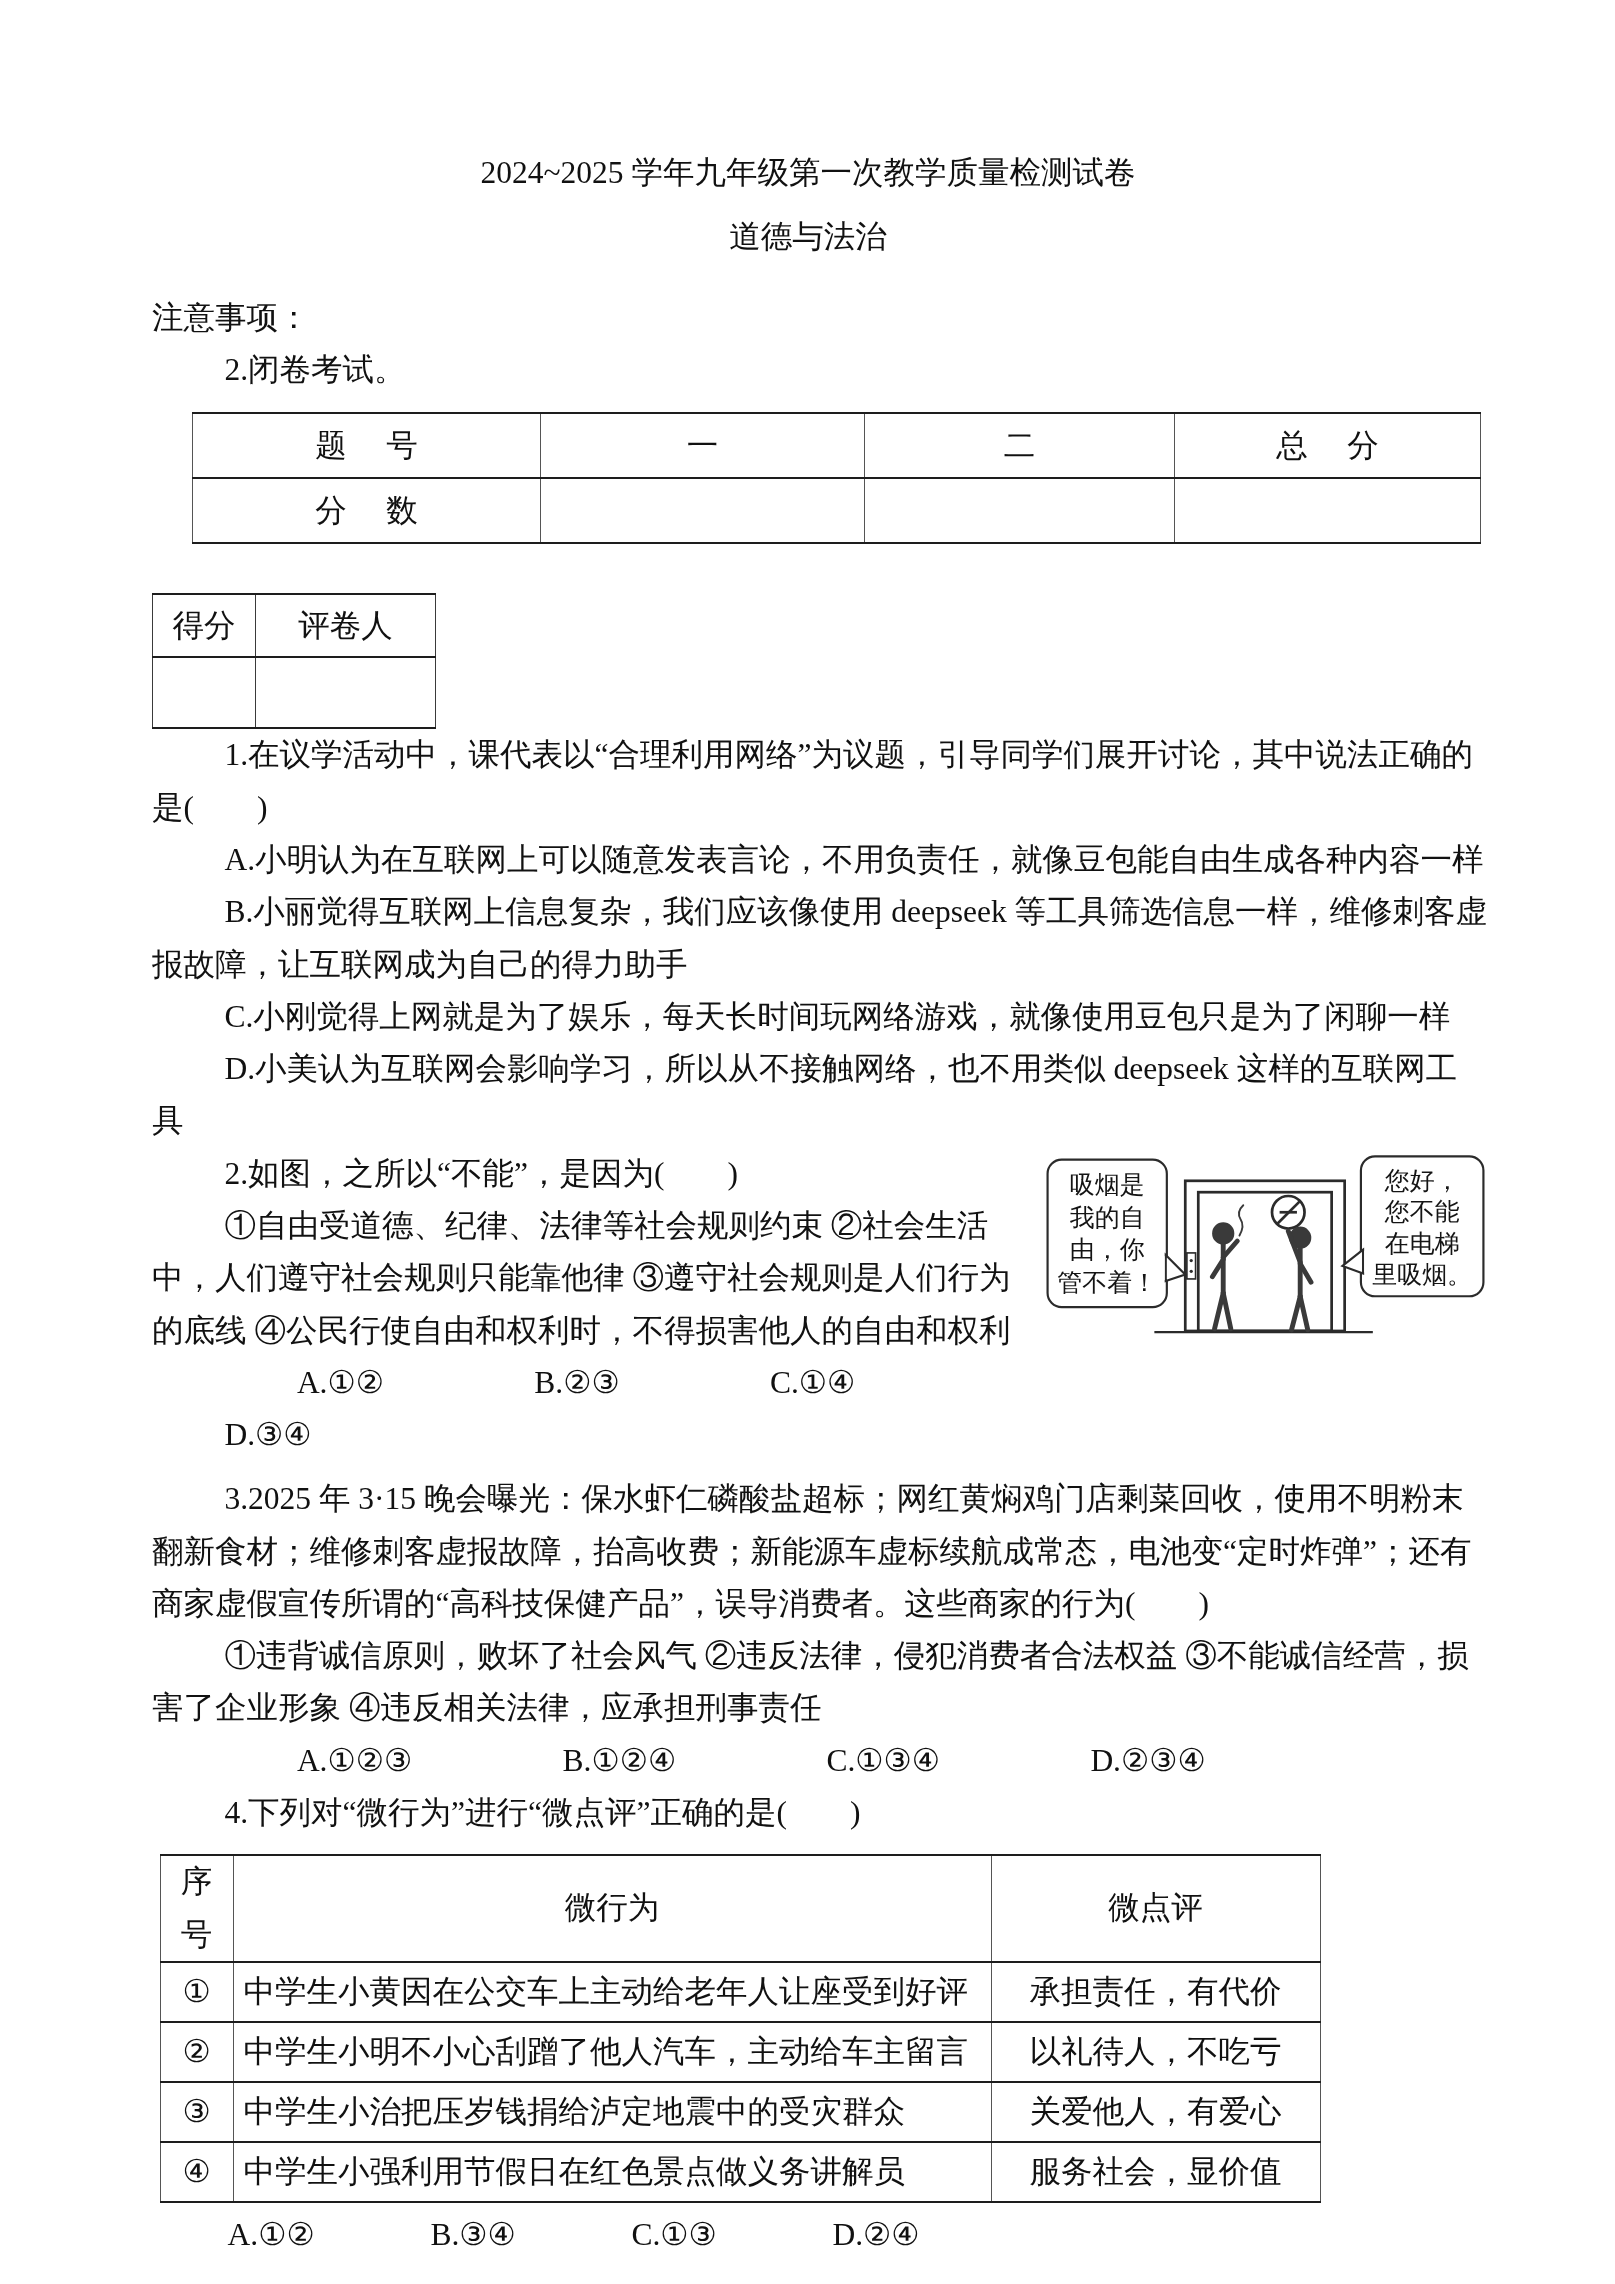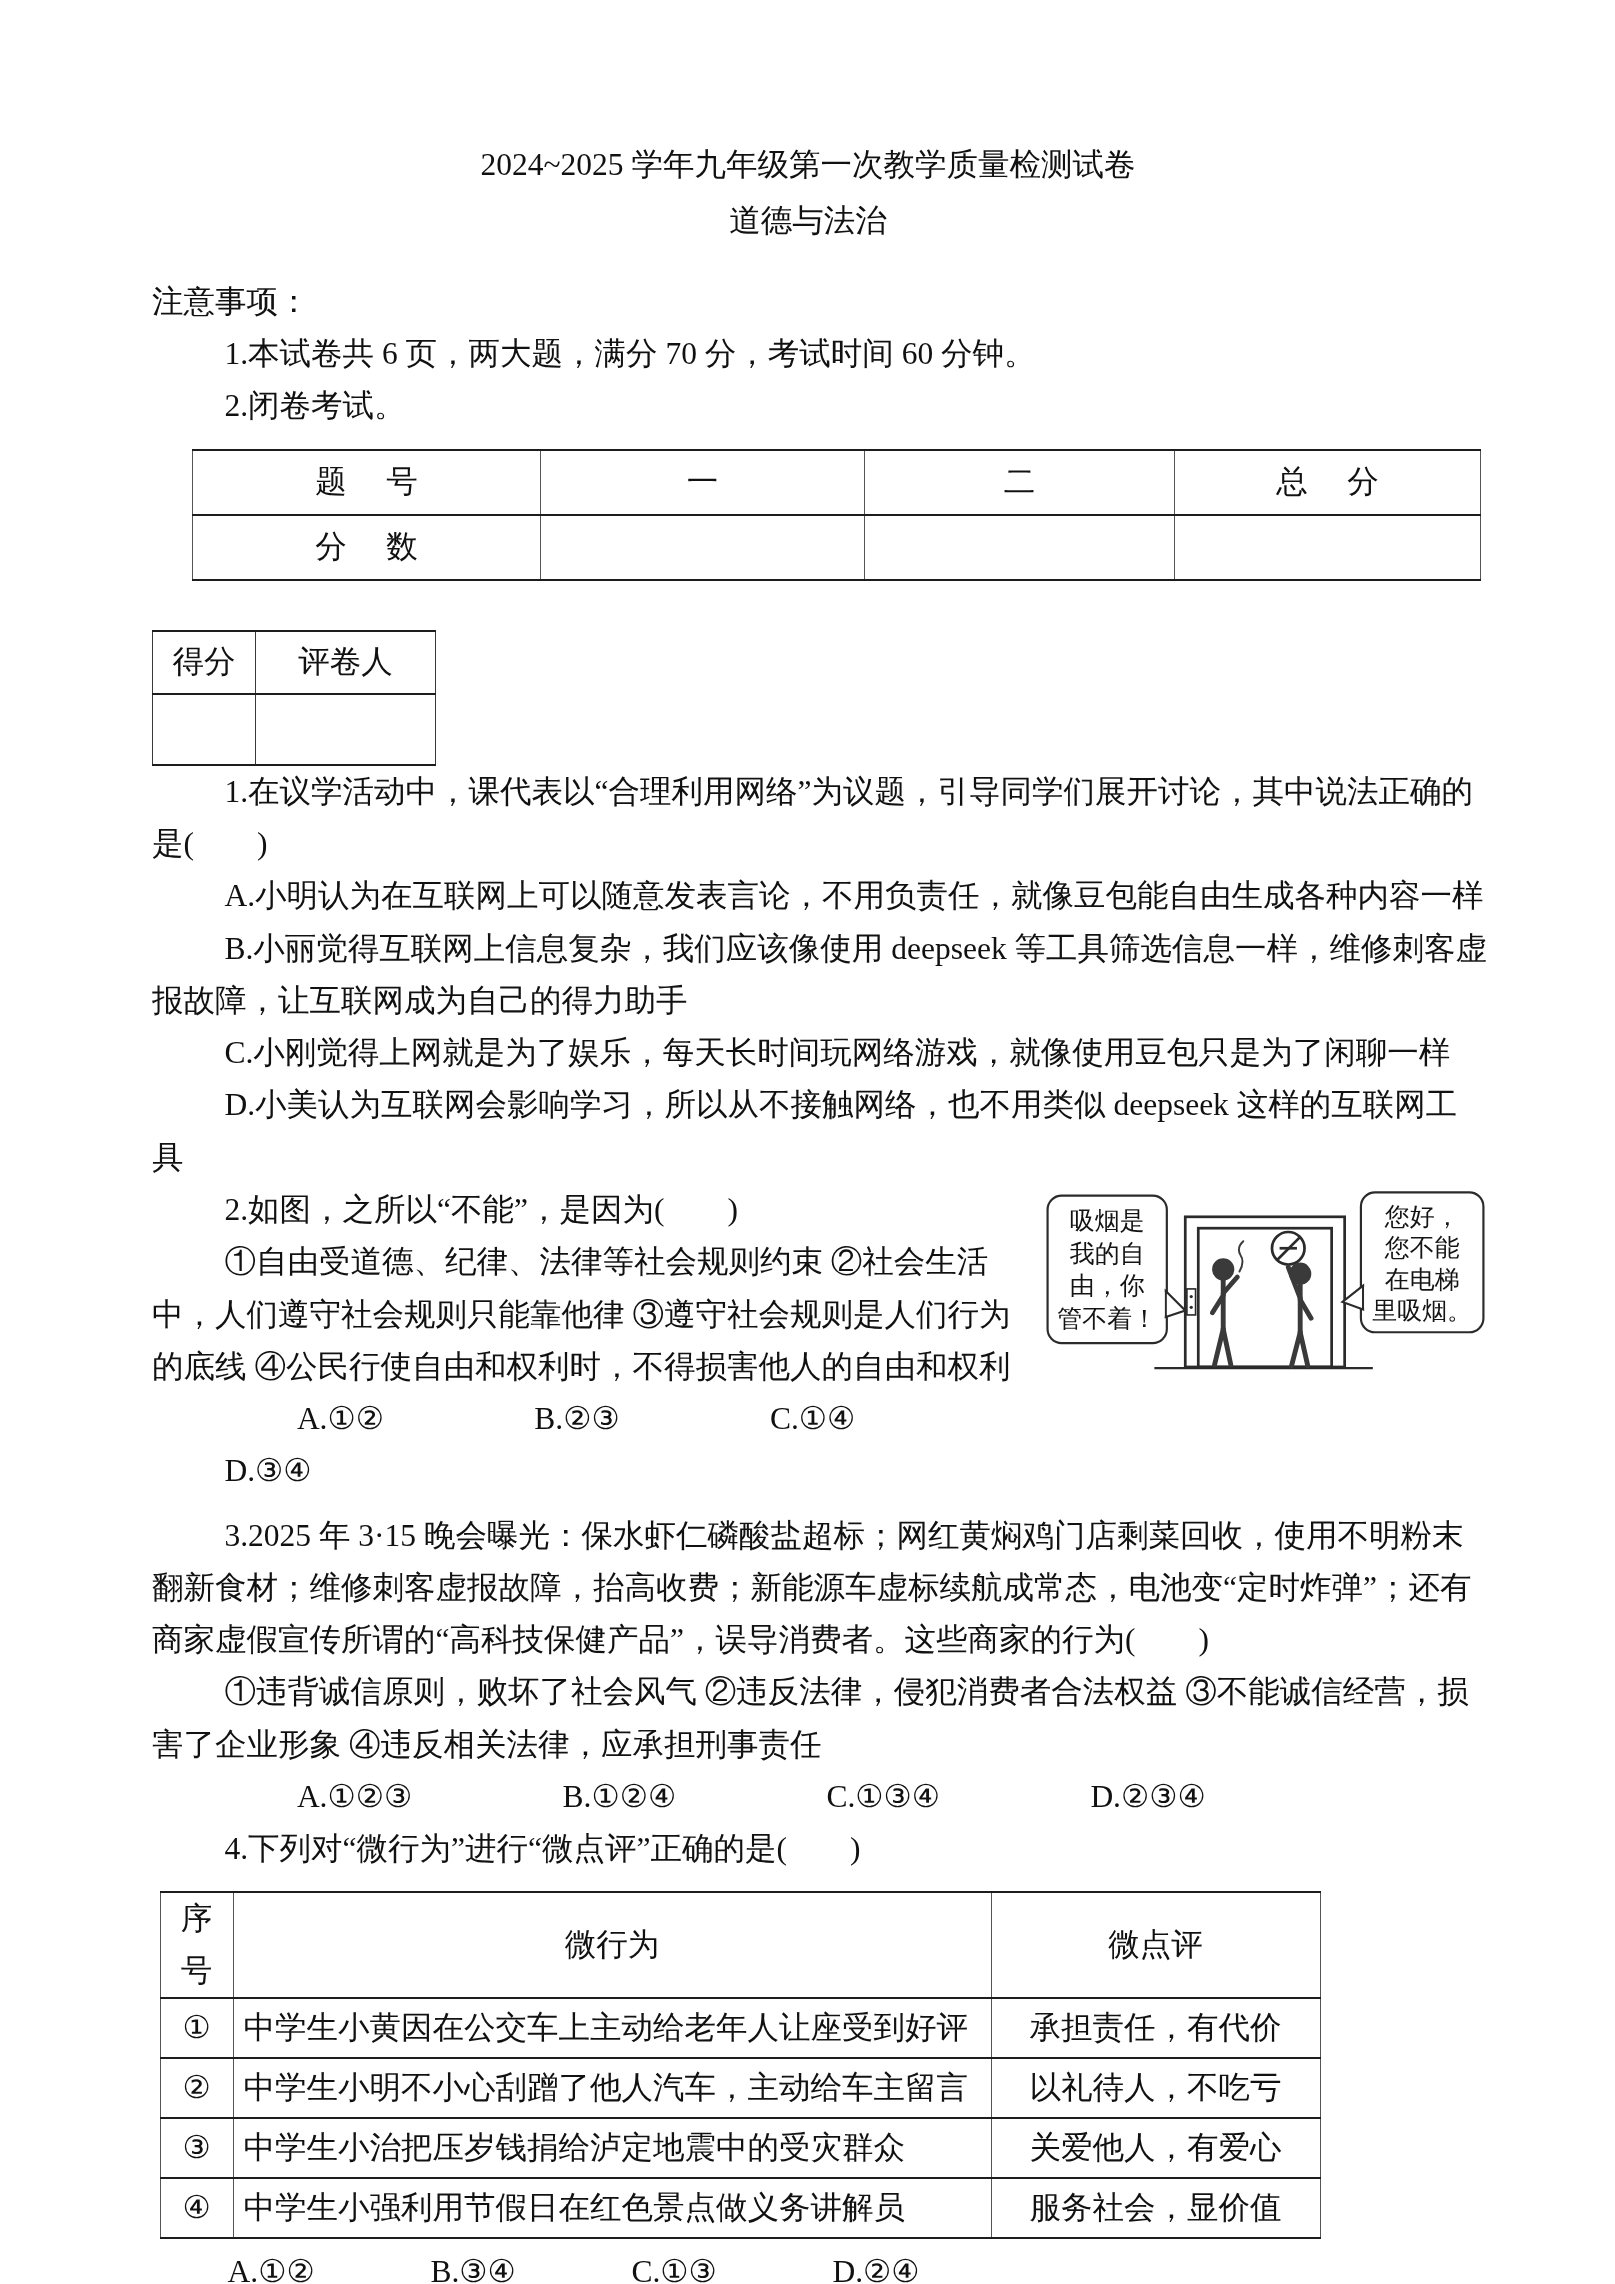--- a/index.html
+++ b/index.html
@@ -3,21 +3,21 @@
 <meta charset="utf-8">
 <style>
   html,body{margin:0;padding:0;background:#ffffff;}
   body{
     width:1616px;height:2284px;position:relative;overflow:hidden;
     color:#111;
     font-family:"Liberation Serif","DejaVu Serif",serif;
     font-size:31.5px;line-height:1.66;
   }
   .title-block{padding-top:135px;text-align:center;}
-  .title{margin:4px;}
+  .title{margin:12px;}
   .subject{margin:3.3px 0 0 0;}
   .content{padding:0 128px 0 152px;}
   p{margin:0;}
   .para{text-indent:2.3em;}
   .no-indent{text-indent:0;}
   .sm-indent{text-indent:1.2em;}
   .notice-heading{margin-top:28px;}
 
   
   table{border-collapse:collapse;table-layout:fixed;}
@@ -63,21 +63,20 @@
 <body>
 
 <div class="title-block">
   <p class="title">2024~2025 学年九年级第一次教学质量检测试卷</p>
   <p class="subject">道德与法治</p>
 </div>
 
 <div class="content">
 
   <p class="para no-indent notice-heading">注意事项：</p>
-  <p class="para">1.本试卷共 6 页，两大题，满分 70 分，考试时间 60 分钟。</p>
   <p class="para">2.闭卷考试。</p>
 
   <table class="score-table">
     <colgroup>
         <col style="width:348px">
         <col style="width:324px">
         <col style="width:310px">
         <col style="width:306px">
       </colgroup>
     <tbody>

